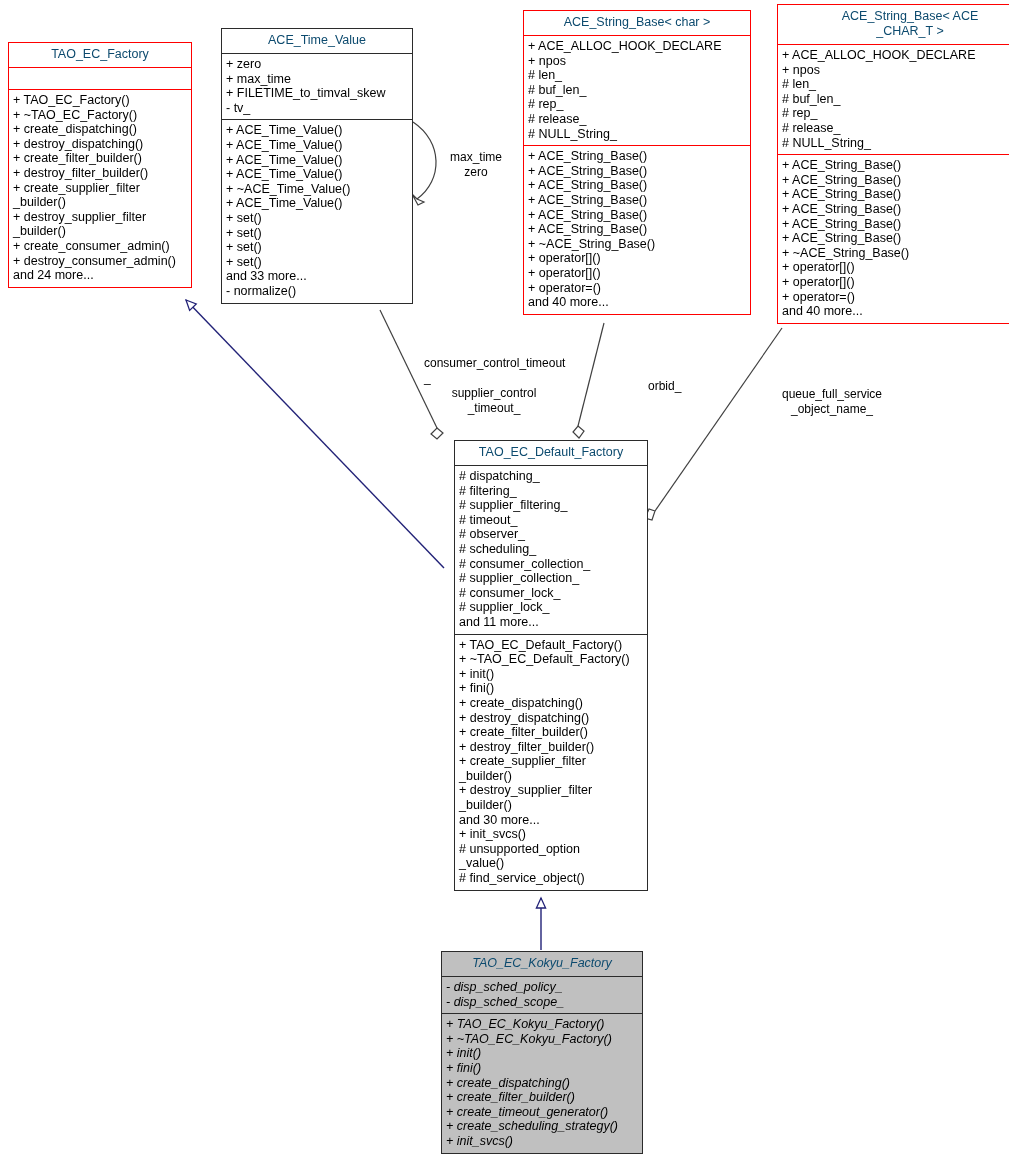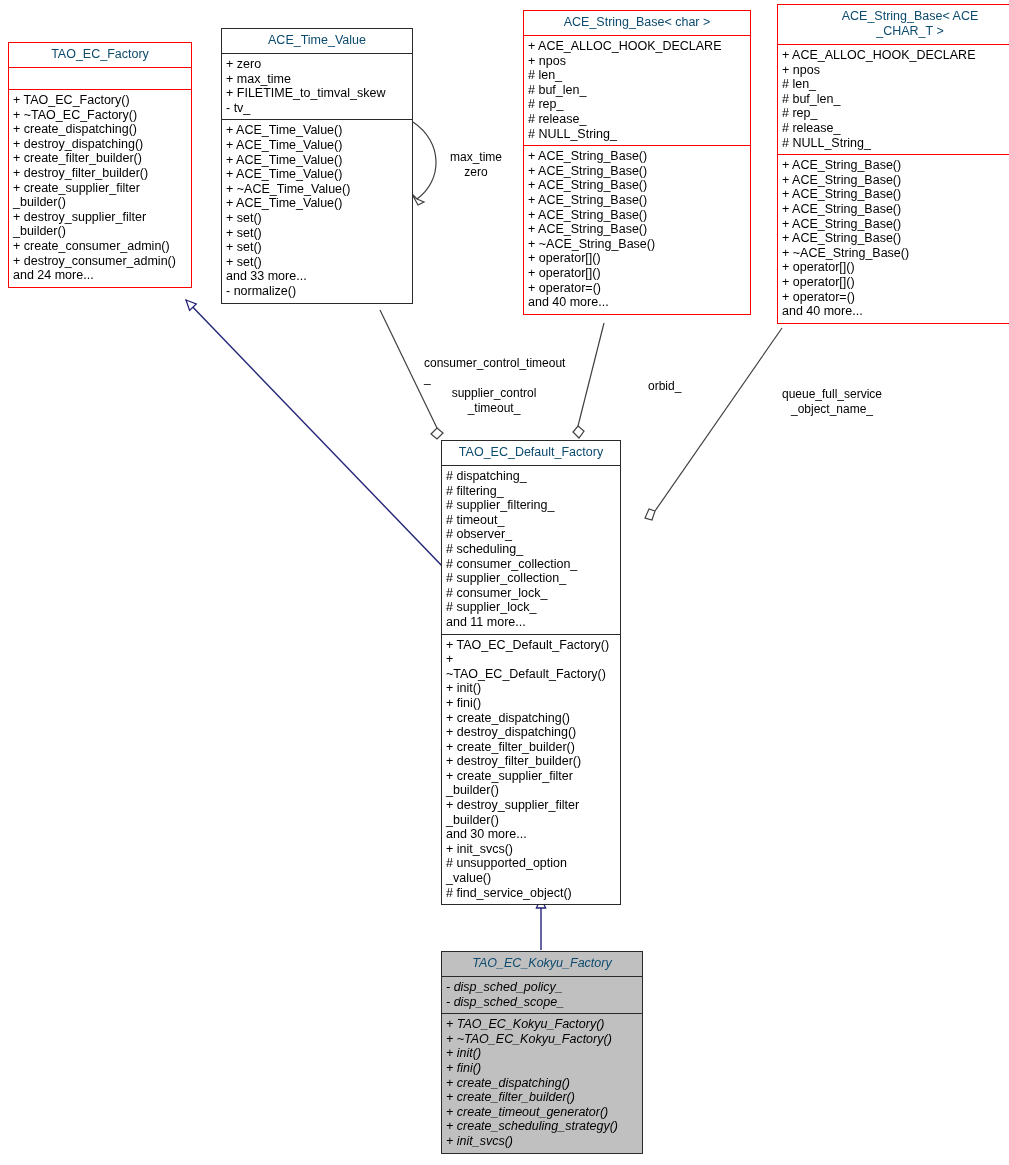--- a/index.html
+++ b/index.html
@@ -199,21 +199,21 @@
         <div class="mem">+ ACE_String_Base()</div>
         <div class="mem">+ ACE_String_Base()</div>
         <div class="mem">+ ~ACE_String_Base()</div>
         <div class="mem">+ operator[]()</div>
         <div class="mem">+ operator[]()</div>
         <div class="mem">+ operator=()</div>
         <div class="mem">and 40 more...</div>
       </div>
   </div>
 
-  <div class="uml-box black" style="left:441px; top:440px; width:180px;">
+  <div class="uml-box black" style="left:454px; top:440px; width:194px;">
     <div class="sec-title">TAO_EC_Default_Factory</div>
     <div class="sec-body">
         <div class="mem"># dispatching_</div>
         <div class="mem"># filtering_</div>
         <div class="mem"># supplier_filtering_</div>
         <div class="mem"># timeout_</div>
         <div class="mem"># observer_</div>
         <div class="mem"># scheduling_</div>
         <div class="mem"># consumer_collection_</div>
         <div class="mem"># supplier_collection_</div>

